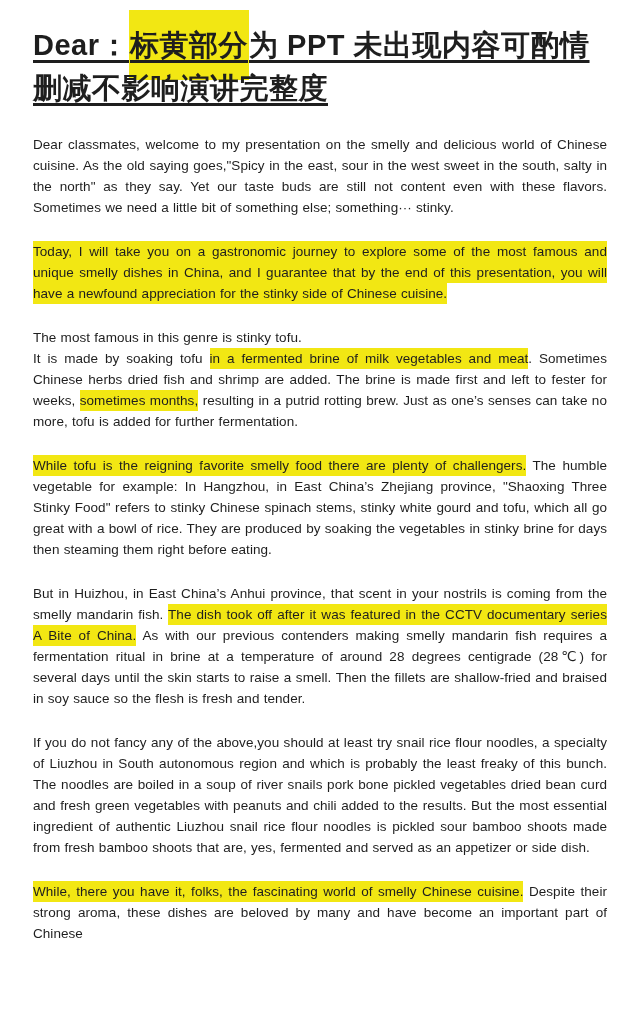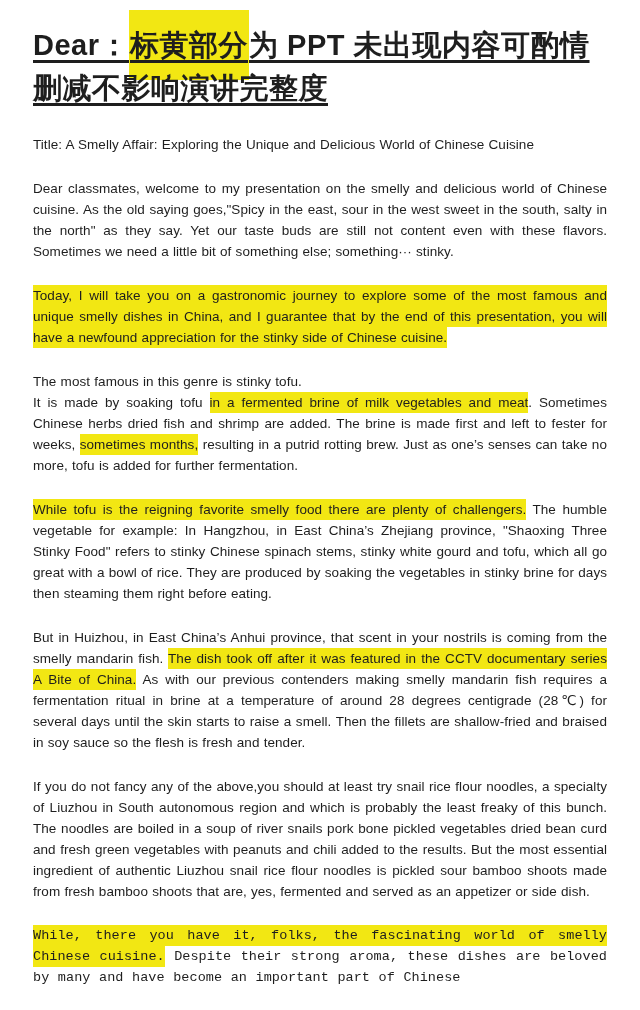--- a/index.html
+++ b/index.html
@@ -32,33 +32,32 @@
     padding:19px 1px;
   }
   .doc-body p.para{
     font-size:13.5px;
     line-height:21px;
     text-align:justify;
     margin-bottom:23px;
     letter-spacing:0.05px;
     word-spacing:0.4px;
   }
-  .doc-body p.para:last-child{margin-bottom:0;font-family:Liberation Mono, monospace;}
+  .doc-body p.para:last-child{margin-bottom:0;}
   .para .hl{
     background:var(--hl);
     padding:3px 0;
   }
 </style>
 </head>
 <body>
 
 <div class="page">
   <h1 class="note-heading"><span>Dear：</span><span class="hl">标黄部分</span><span>为 PPT 未出现内容可酌情删减不影响演讲完整度</span></h1>
   <div class="doc-body">
-      <p class="para"><span>Title: A Smelly Affair: Exploring the Unique and Delicious World of Chinese Cuisine</span></p>
       <p class="para"><span>Dear classmates, welcome to my presentation on the smelly and delicious world of Chinese cuisine. As the old saying goes,"Spicy in the east, sour in the west sweet in the south, salty in the north" as they say. Yet our taste buds are still not content even with these flavors. Sometimes we need a little bit of something else; something···  stinky.</span></p>
       <p class="para"><span class="hl">Today, I will take you on a gastronomic journey to explore some of the most famous and unique smelly dishes in China, and I guarantee that by the end of this presentation, you will have a newfound appreciation for the stinky side of Chinese cuisine.</span></p>
       <p class="para"><span>The most famous in this genre is stinky tofu.</span><br><span>It is made by soaking tofu </span><span class="hl">in a fermented brine of milk vegetables and meat</span><span>. Sometimes Chinese herbs dried fish and shrimp are added. The brine is made first and left to fester for weeks, </span><span class="hl">sometimes months,</span><span> resulting in a putrid rotting brew. Just as one’s senses can take no more, tofu is added for further fermentation.</span></p>
       <p class="para"><span class="hl">While tofu is the reigning favorite smelly food there are plenty of challengers.</span><span> The humble vegetable for example: In Hangzhou, in East China’s Zhejiang province, "Shaoxing Three Stinky Food" refers to stinky Chinese spinach stems, stinky white gourd and tofu, which all go great with a bowl of rice. They are produced by soaking the vegetables in stinky brine for days then steaming them right before eating.</span></p>
       <p class="para"><span>But in Huizhou, in East China’s Anhui province, that scent in your nostrils is coming from the smelly mandarin fish. </span><span class="hl">The dish took off after it was featured in the CCTV documentary series A Bite of China.</span><span> As with our previous contenders making smelly mandarin fish requires a fermentation ritual in brine at a temperature of around 28 degrees centigrade (28℃) for several days until the skin starts to raise a smell. Then the fillets are shallow-fried and braised in soy sauce so the flesh is fresh and tender.</span></p>
       <p class="para"><span>If you do not fancy any of the above,you should at least try snail rice flour noodles, a specialty of Liuzhou in South autonomous region and which is probably the least freaky of this bunch. The noodles are boiled in a soup of river snails pork bone pickled vegetables dried bean curd and fresh green vegetables with peanuts and chili added to the results. But the most essential ingredient of authentic Liuzhou snail rice flour noodles is pickled sour bamboo shoots made from fresh bamboo shoots that are, yes, fermented and served as an appetizer or side dish.</span></p>
       <p class="para"><span class="hl">While, there you have it, folks, the fascinating world of smelly Chinese cuisine.</span><span> Despite their strong aroma, these dishes are beloved by many and have become an important part of Chinese</span></p>
     </div>
 </div>
 

